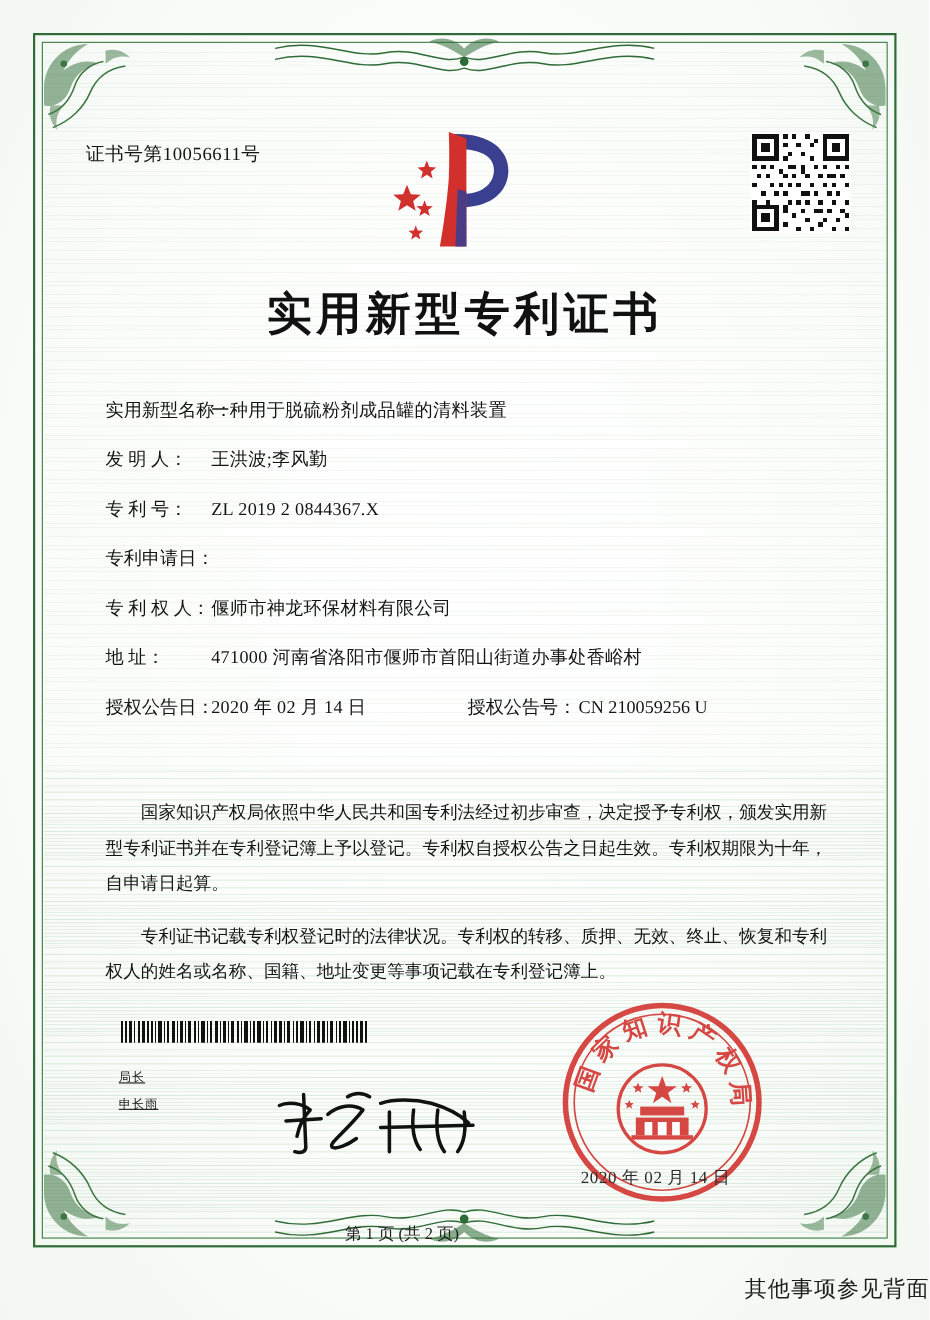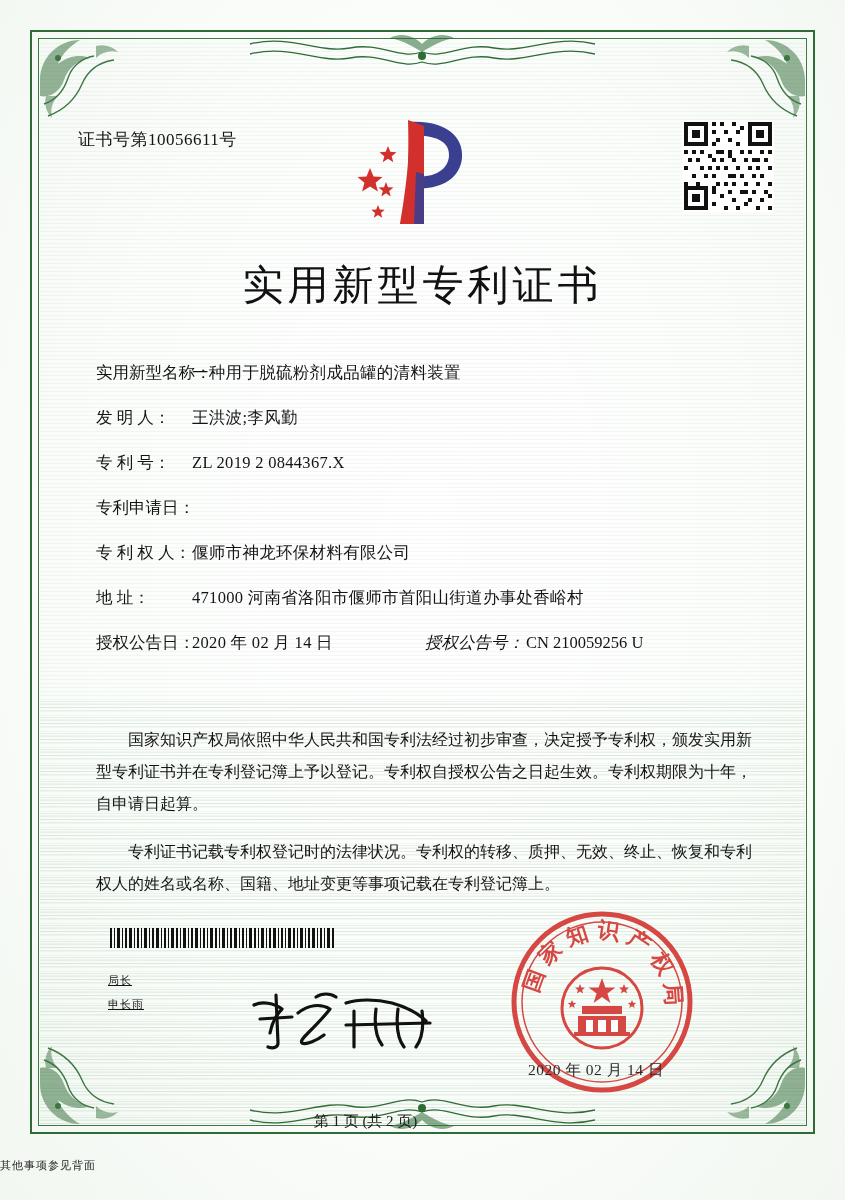--- a/index.html
+++ b/index.html
@@ -107,21 +107,21 @@
     left: 682px; top: 120px;
     width: 92px; height: 92px;
   }
 
   .title {
     position: absolute;
     left: 0; top: 258px;
     width: 845px;
     text-align: center;
     font-size: 41px;
-    font-weight: normal;
+    font-weight: bold;
     letter-spacing: 4px;
     color: #111;
     font-family: "Liberation Serif", "DejaVu Serif", serif;
   }
 
   
   .fields {
     position: absolute;
     left: 96px; top: 362px;
     width: 660px;
@@ -145,21 +145,20 @@
   }
   .field-row.dual .field-value {
     flex: 0 0 auto;
     width: 215px;
   }
   .field-row.dual .field-label2 {
     flex: 0 0 auto;
     white-space: nowrap;
     margin-left: 18px;
     letter-spacing: 0;
-    font-style: italic;
   }
   .field-row.dual .field-value2 {
     flex: 1 1 auto;
     margin-left: 2px;
   }
 
   
   .paragraphs {
     position: absolute;
     left: 96px; top: 708px;
@@ -217,22 +216,22 @@
     left: 0; top: 1112px;
     width: 731px;
     text-align: center;
     font-size: 15px;
     color: #1c1c1c;
   }
   .footnote {
     position: absolute;
     left: 0; top: 1158px;
     width: 845px;
-    text-align: left;
-    font-size: 11px;
+    text-align: right;
+    font-size: 20px;
     color: #1c1c1c;
     letter-spacing: 1px;
   }
 </style>
 </head>
 <body>
 
 <div class="page">
 
   <div class="border-outer"></div>

